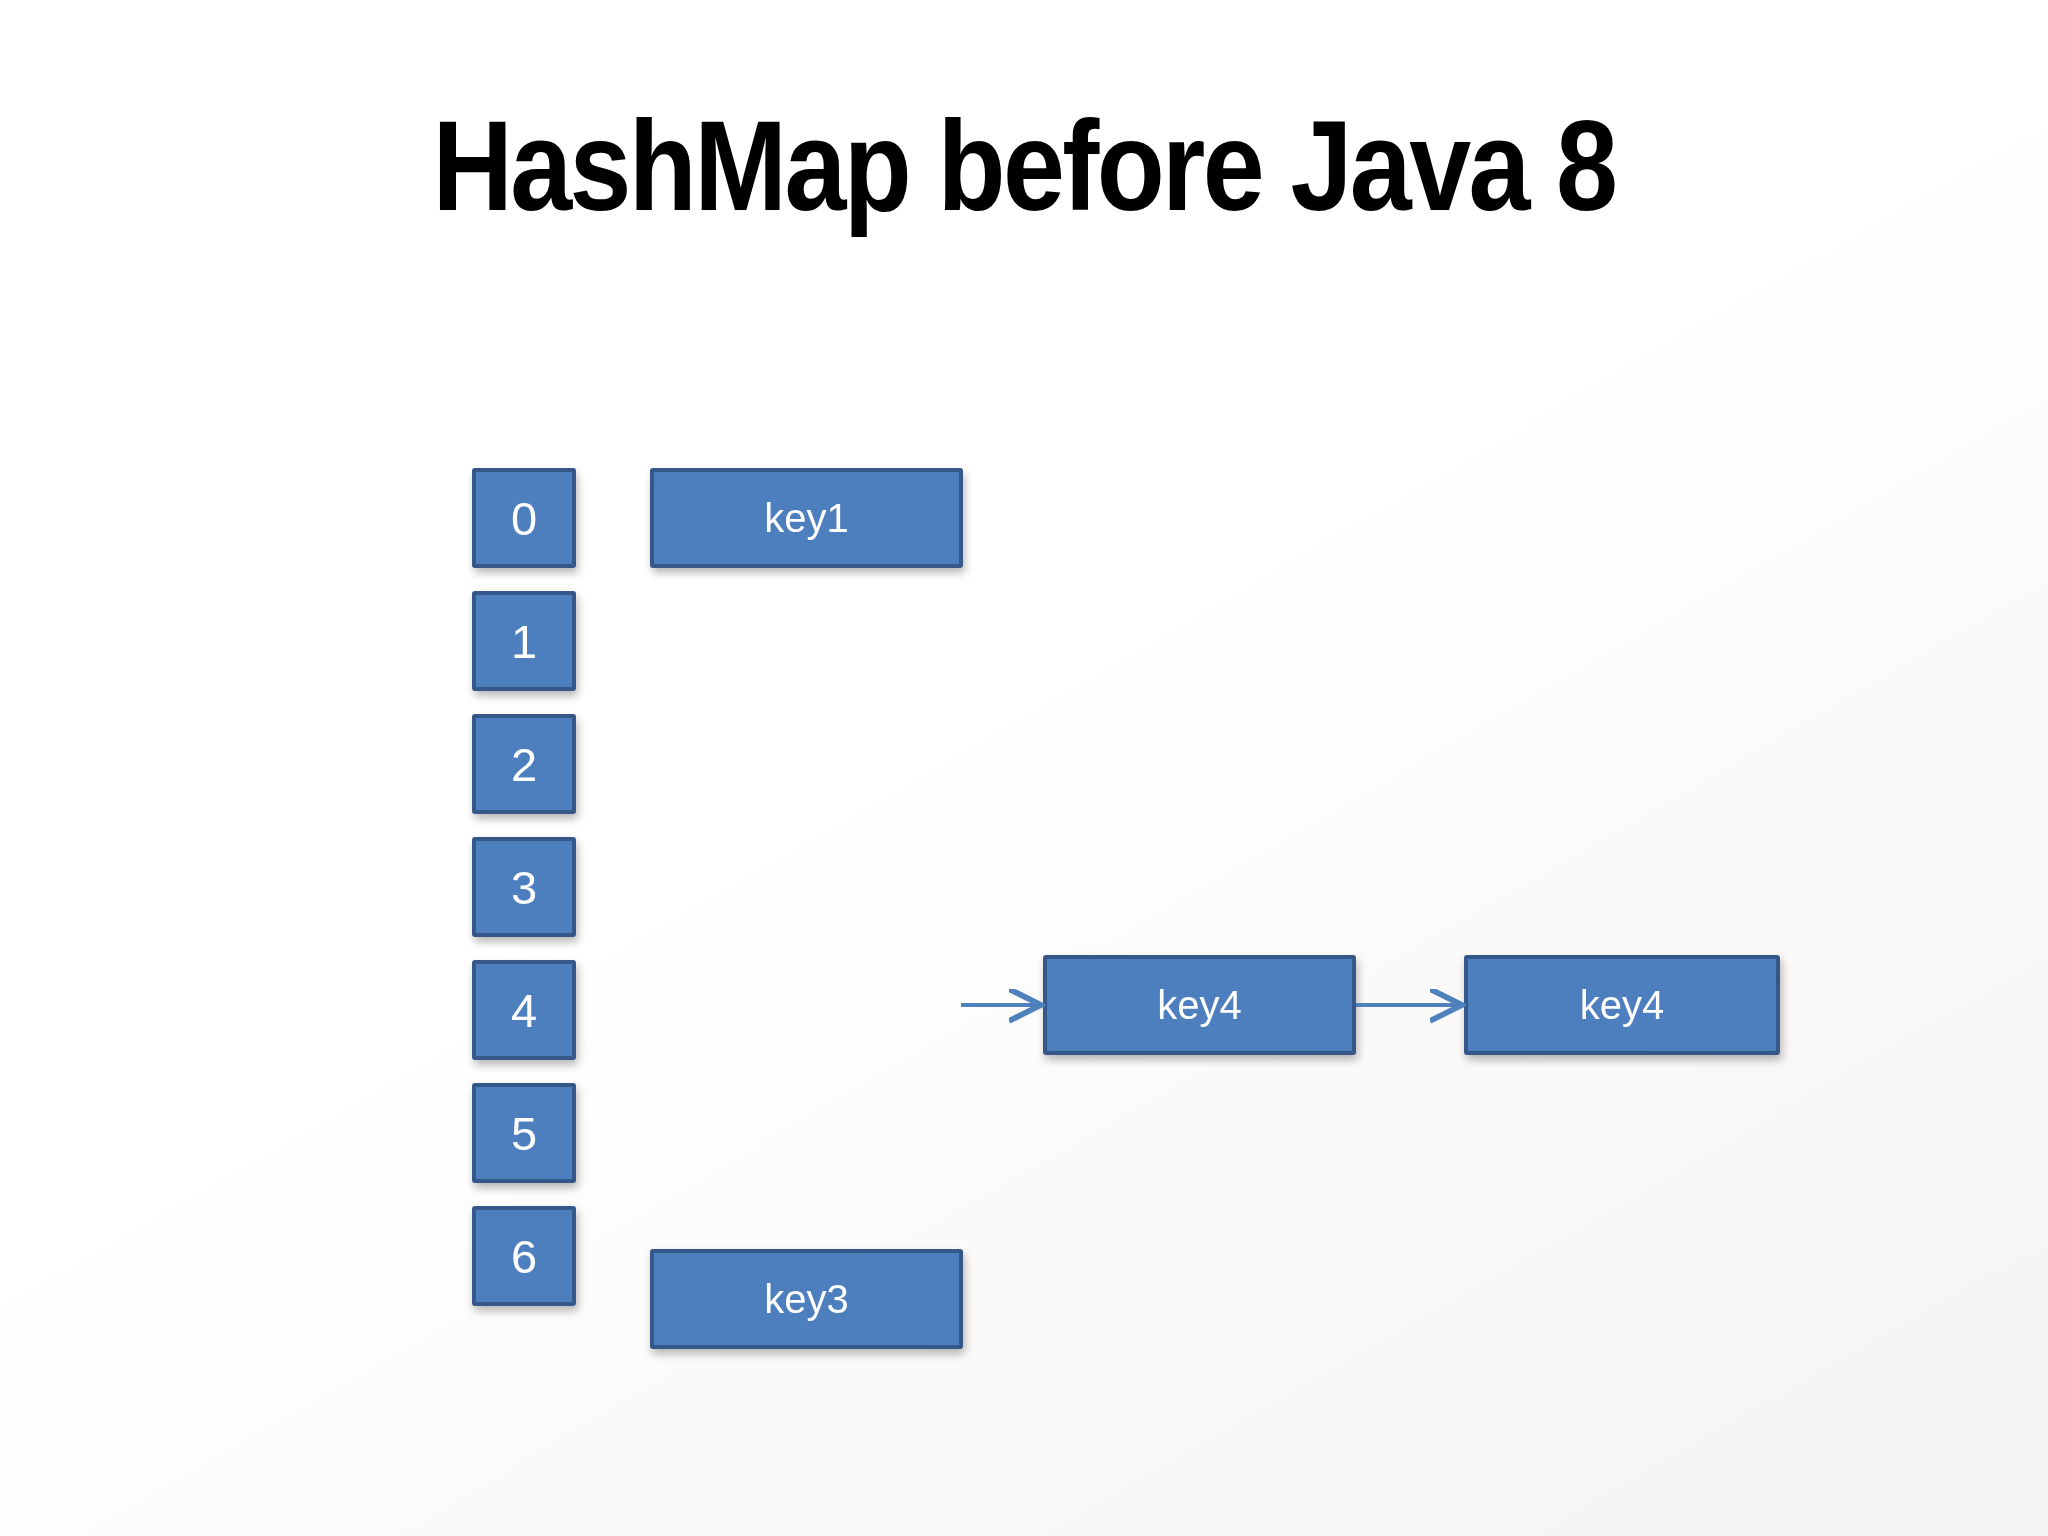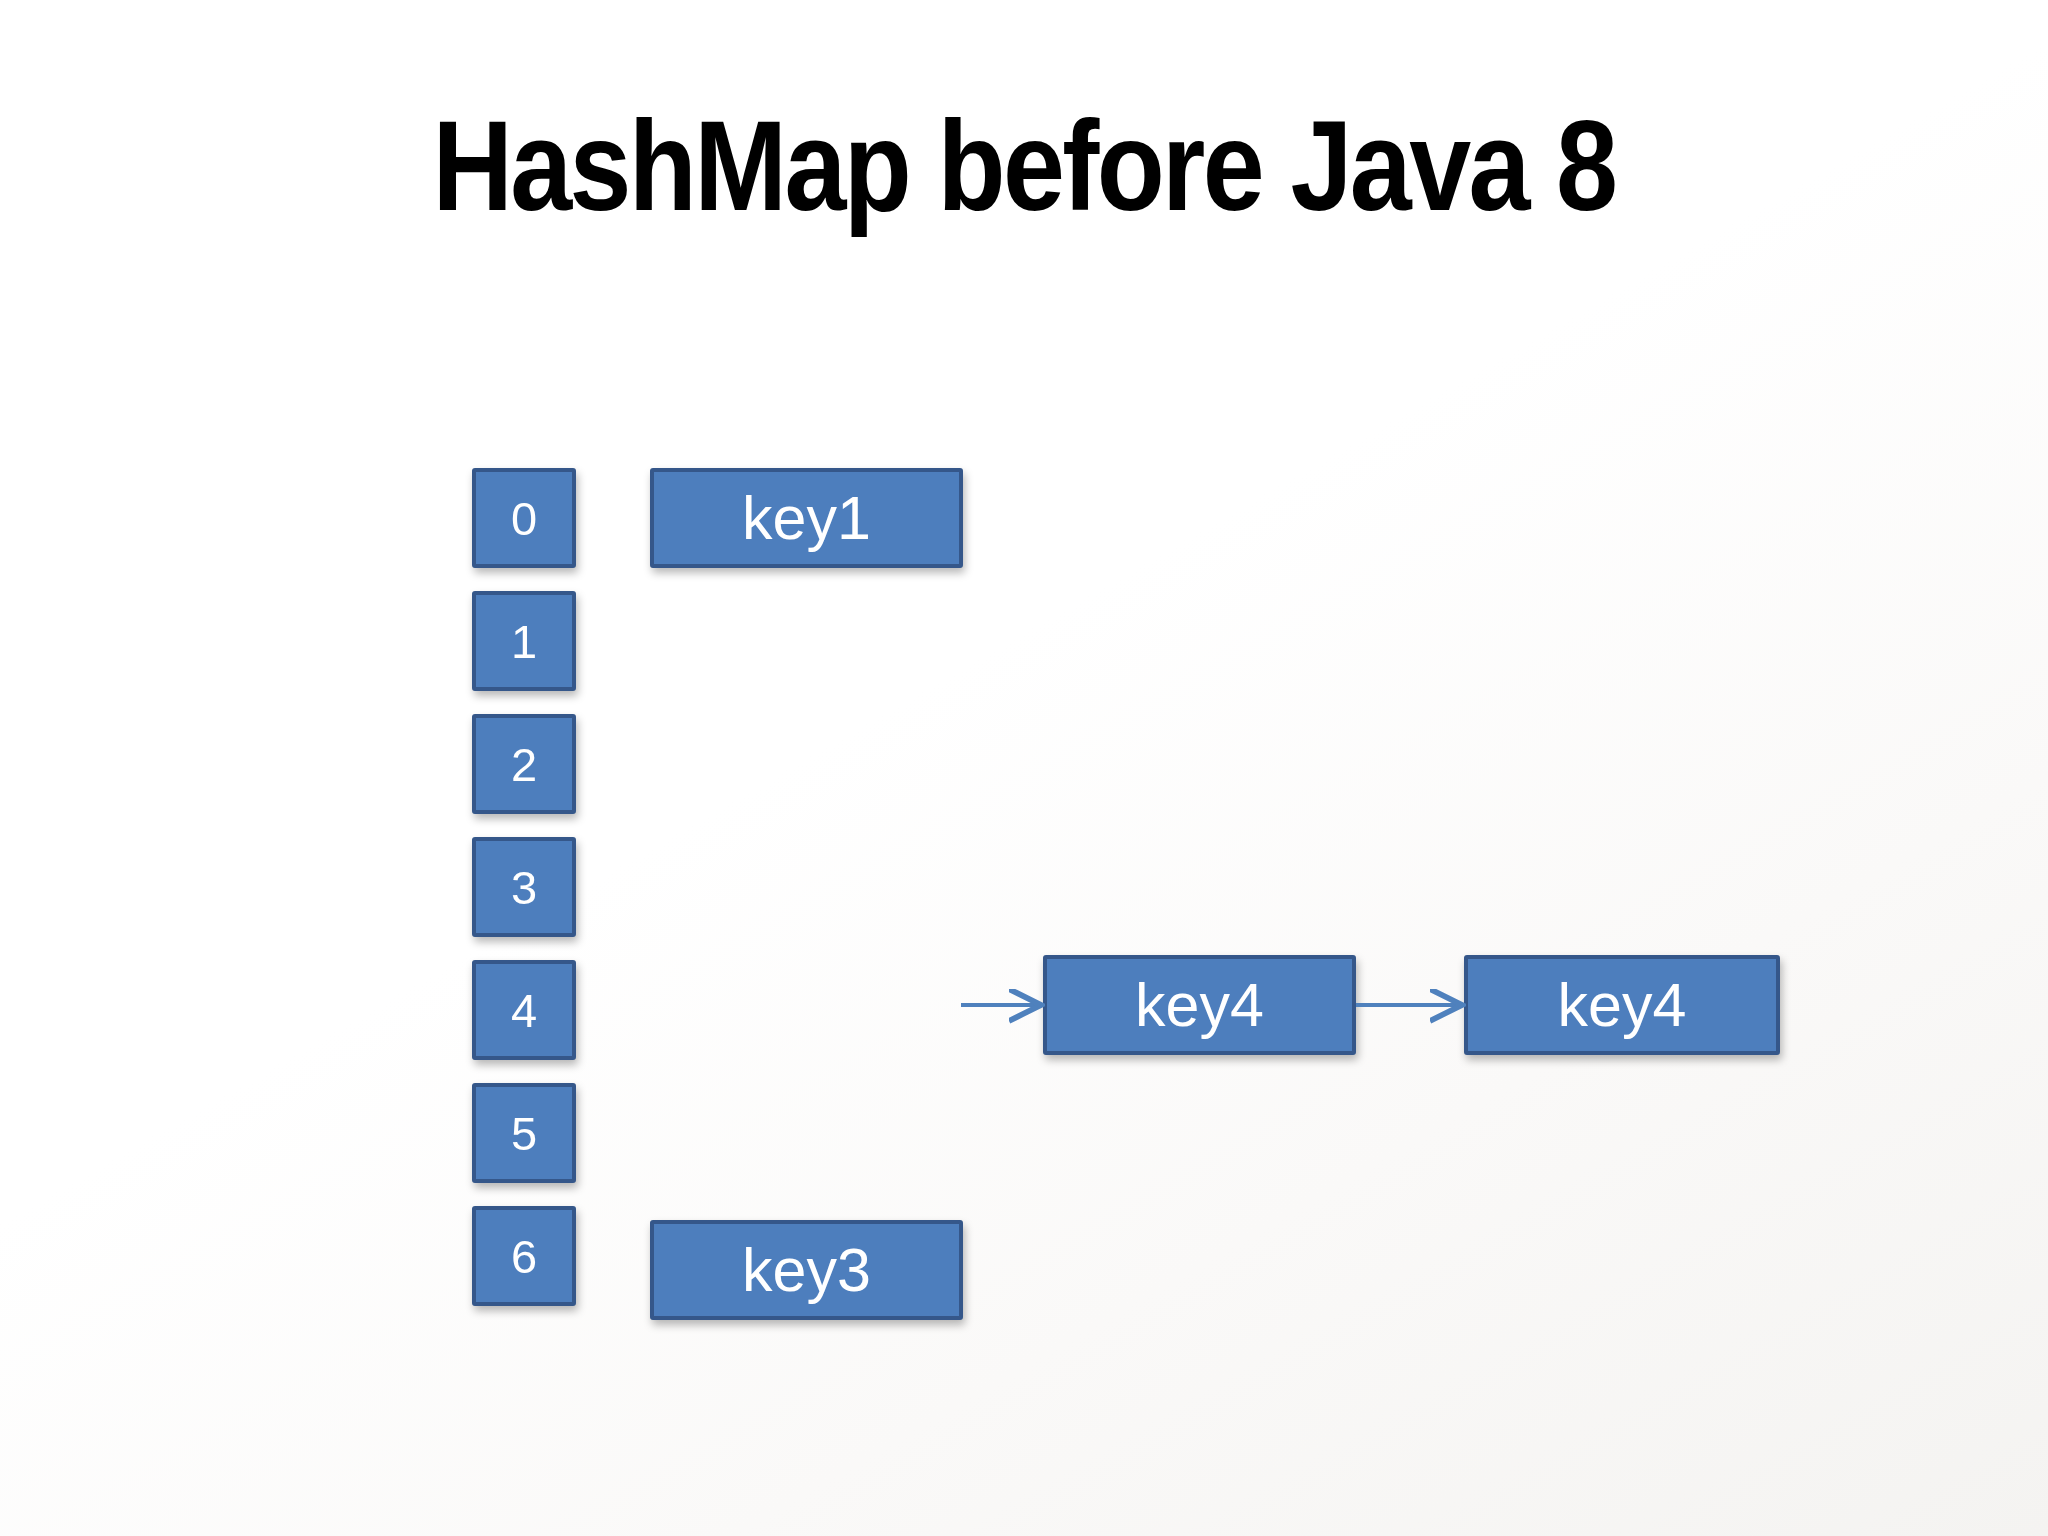--- a/index.html
+++ b/index.html
@@ -27,26 +27,26 @@
     background:#4d7ebd;
     border:4px solid #35578a;
     border-radius:3px;
     color:#ffffff;
     display:flex;align-items:center;justify-content:center;
     box-shadow:2px 5px 8px rgba(0,0,0,0.28);
   }
   .bucket{left:472px;width:104px;height:100px;font-size:47px;}
   .b0{top:468px}.b1{top:591px}.b2{top:714px}.b3{top:837px}
   .b4{top:960px}.b5{top:1083px}.b6{top:1206px}
-  .node{width:313px;height:100px;font-size:61px;}
+  .node{width:313px;height:100px;font-size:40px;}
   .n-key1{left:650px;top:468px}
   .n-key2{left:648px;top:955px}
   .n-key4a{left:1043px;top:955px}
   .n-key4b{left:1464px;top:955px;width:316px}
-  .n-key3{left:650px;top:1220px}
+  .n-key3{left:650px;top:1249px}
   .arrows{position:absolute;left:0;top:0;pointer-events:none;}
 </style>
 </head>
 <body>
 
 <div id="slide">
 
   <div class="title">
     <span class="squeeze">HashMap before Java 8</span>
   </div>

